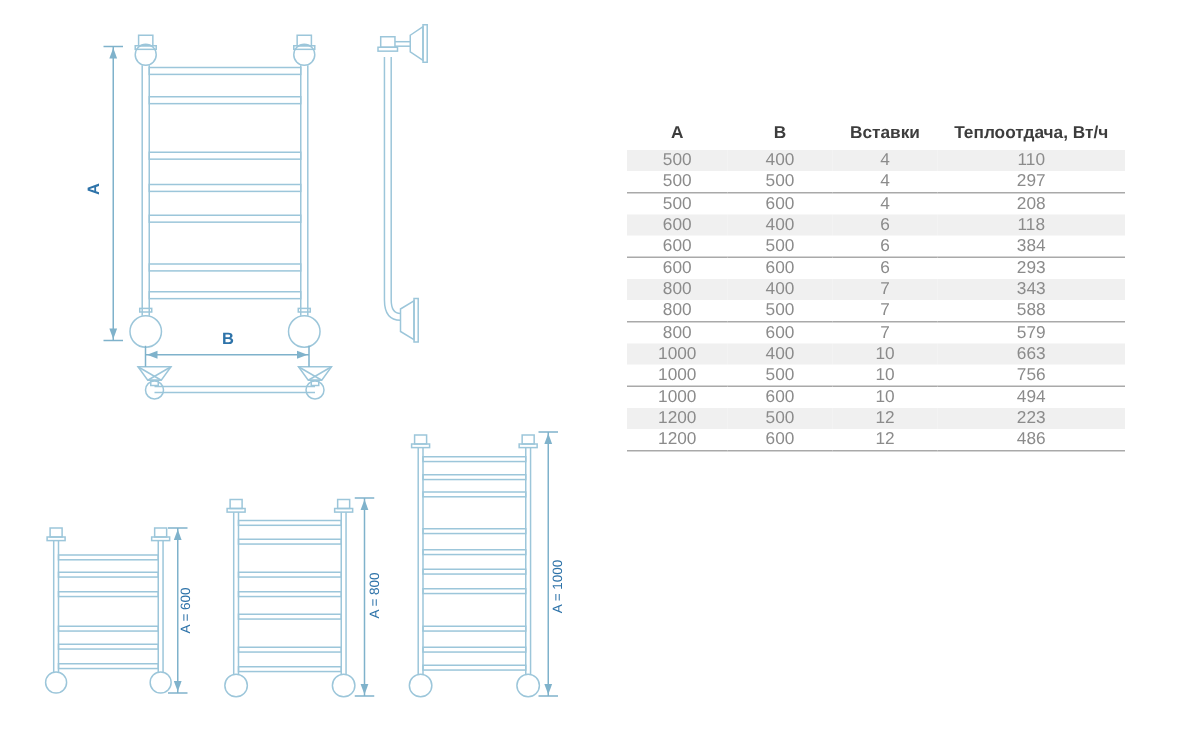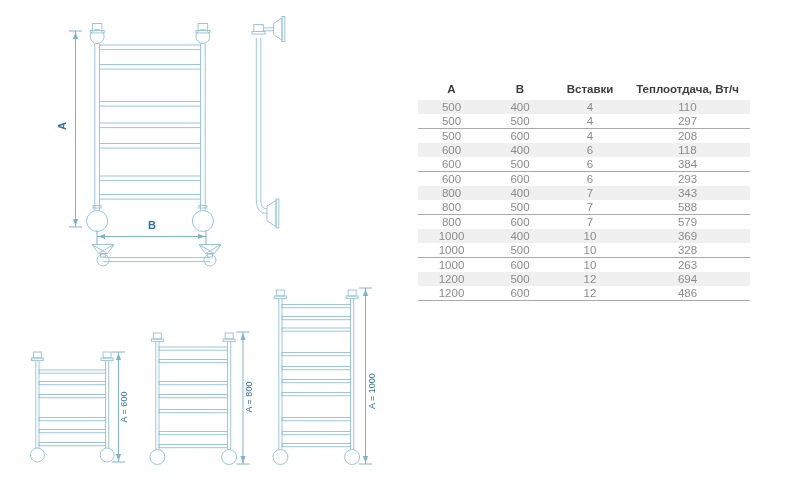--- a/index.html
+++ b/index.html
@@ -257,39 +257,39 @@
           <tr>
             <td>800</td>
             <td>600</td>
             <td>7</td>
             <td>579</td>
           </tr>
           <tr class="shaded">
             <td>1000</td>
             <td>400</td>
             <td>10</td>
-            <td>369</td>
+            <td>663</td>
           </tr>
           <tr class="divided">
             <td>1000</td>
             <td>500</td>
             <td>10</td>
-            <td>328</td>
+            <td>756</td>
           </tr>
           <tr>
             <td>1000</td>
             <td>600</td>
             <td>10</td>
-            <td>263</td>
+            <td>494</td>
           </tr>
           <tr class="shaded">
             <td>1200</td>
             <td>500</td>
             <td>12</td>
-            <td>694</td>
+            <td>223</td>
           </tr>
           <tr class="divided">
             <td>1200</td>
             <td>600</td>
             <td>12</td>
             <td>486</td>
           </tr>
         </tbody>
     </table>
   </div>

